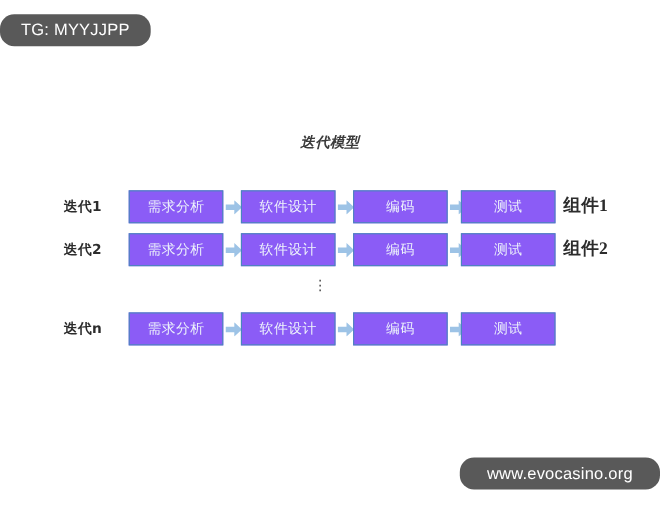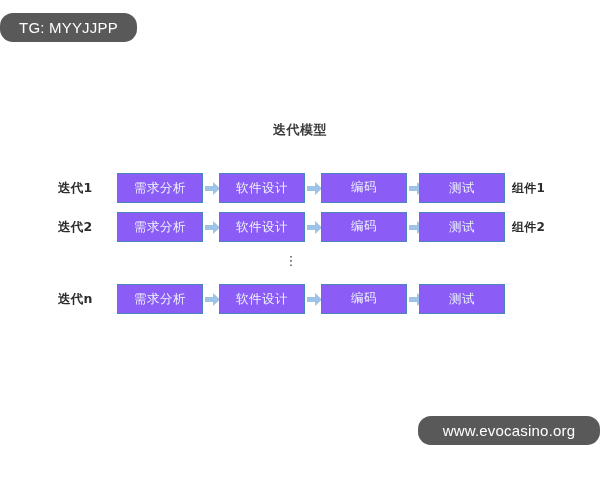--- a/index.html
+++ b/index.html
@@ -55,20 +55,21 @@
   #chart-title {
     position: absolute;
     left: 0;
     top: 121px;
     width: 600px;
     text-align: center;
     font-size: 13px;
     color: #3b3b3b;
     font-weight: 600;
     letter-spacing: 0.5px;
+    font-style: italic;
   }
 
   .row {
     position: absolute;
     left: 0;
     width: 600px;
     height: 30px;
   }
   #row-0 { top: 173px; }
   #row-1 { top: 212px; padding-left: 28px; }
@@ -98,21 +99,21 @@
     box-sizing: border-box;
     color: #eef4fb;
     font-size: 12.5px;
     line-height: 28px;
     text-align: center;
     letter-spacing: 0.5px;
     white-space: nowrap;
   }
   .stage-0 { left: 117px; }
   .stage-1 { left: 219px; }
-  .stage-2 { left: 321px; font-family: Liberation Mono, monospace; }
+  .stage-2 { left: 321px; }
   .stage-3 { left: 419px; }
 
   .arrow {
     position: absolute;
     top: 9px;
     width: 15px;
     height: 13px;
   }
   .arrow-0 { left: 205px; }
   .arrow-1 { left: 307px; }
@@ -120,25 +121,26 @@
 
   .arrow svg { display: block; }
 
   .row-output {
     position: absolute;
     left: 512px;
     top: 0;
     width: 70px;
     height: 30px;
     line-height: 30px;
-    font-size: 12px;
+    font-size: 16px;
     color: #2c2c2c;
     font-weight: 700;
     letter-spacing: 0.3px;
     white-space: nowrap;
+    font-family: Liberation Serif, serif;
   }
 
   #ellipsis {
     position: absolute;
     left: 281px;
     top: 248px;
     width: 20px;
     height: 26px;
     text-align: center;
     font-size: 13px;

